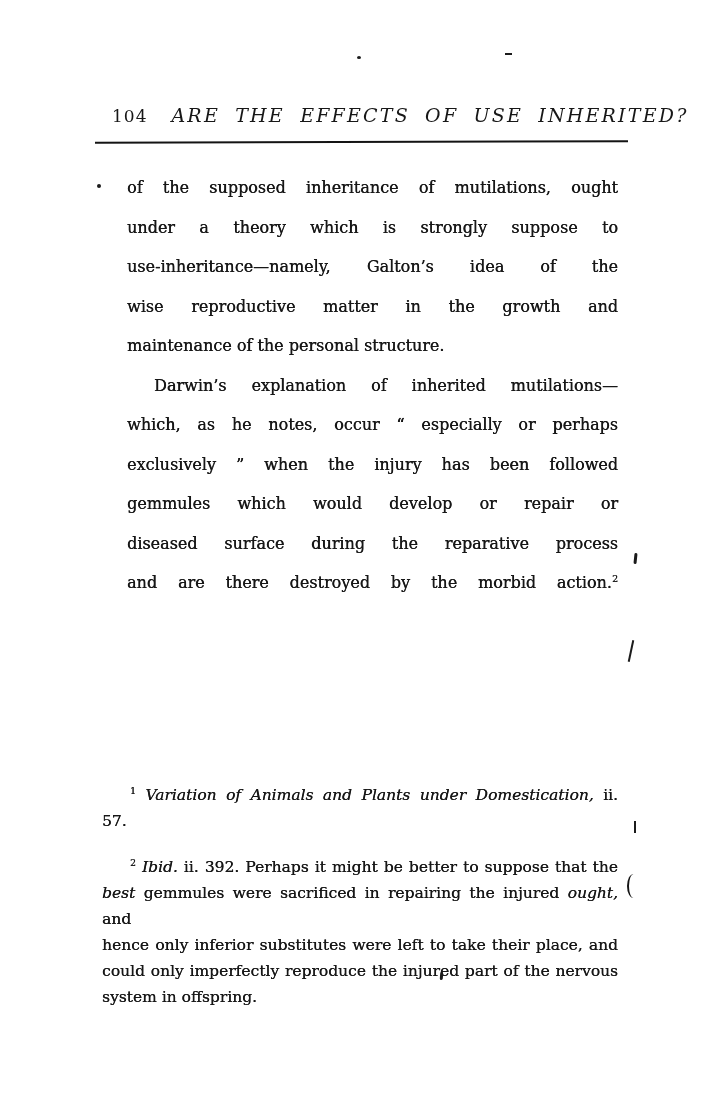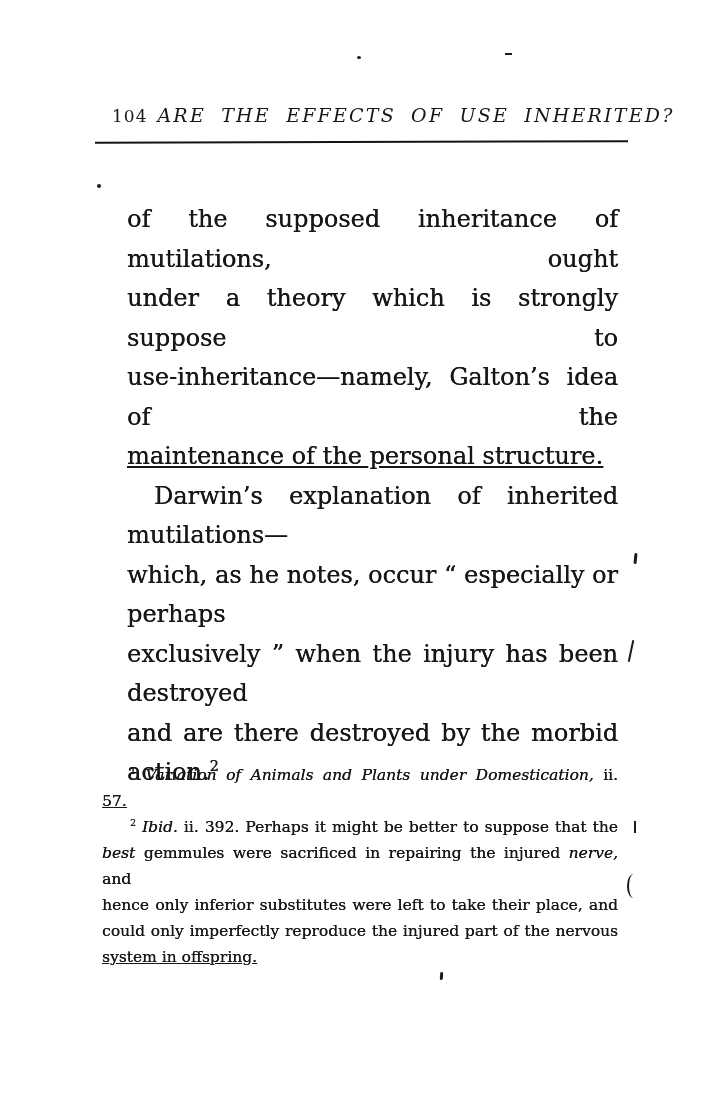--- a/index.html
+++ b/index.html
@@ -16,45 +16,44 @@
   .header {
     position:absolute; top:104px; left:112px; width:518px;
     display:flex; align-items:flex-end;
   }
   .pagenum {
     font-size:17px; letter-spacing:1px; flex:0 0 auto;
   }
   .running-title {
     font-style:italic; font-size:19px;
     letter-spacing:2.2px; word-spacing:7px;
-    margin-left:10px; flex:1 1 auto;
+    margin-left:24px; flex:1 1 auto;
     white-space:nowrap;
   }
   .header-rule {
     position:absolute; top:141px; left:95px; width:533px; height:2px;
     background:#141414; transform:rotate(-0.15deg);
   }
   
   .body-text {
     position:absolute; top:168px; left:127px; width:491px;
-    font-size:24px; line-height:39.5px;
+    font-size:16px; line-height:39.5px;
     text-shadow:0.3px 0 0 currentColor; 
-    margin-top:32px;
   }
   .line { text-align:justify; text-align-last:justify; }
-  .line.last { text-align-last:left;text-decoration:underline; }
+  .line.last { text-align-last:left; }
   .body-text .line.indent { text-indent:27px; }
   sup { font-size:0.6em; vertical-align:super; line-height:0; }
   
   .footnotes {
     position:absolute; top:762px; left:102px; width:516px;
     font-size:15.5px; line-height:26px;
     text-shadow:0.2px 0 0 currentColor;
   }
-  .footnotes .line.indent { text-indent:28px; }
+  .footnotes .line.indent { text-indent:28px;margin-top:20px; }
   
   .artifact { position:absolute; background:#1b1b1b; pointer-events:none; }
   .a-dot-top      { left:357px; top:56px;  width:4px; height:3px; border-radius:50%; }
   .a-dash-top     { left:505px; top:53px;  width:7px; height:2px; }
   .a-dot-left     { left:97px;  top:184px; width:4px; height:4px; border-radius:50%; }
   .a-tick-right1  { left:634px; top:553px; width:3px; height:11px; transform:rotate(6deg); border-radius:2px; }
   .a-slash-right  { left:630px; top:640px; width:2px; height:22px; transform:rotate(12deg); }
   .a-tick-right2  { left:634px; top:821px; width:2px; height:12px; }
   .a-paren-right  {
     left:627px; top:874px; width:9px; height:24px; background:transparent;
@@ -73,38 +72,41 @@
     <span class="running-title">ARE THE EFFECTS OF USE INHERITED?</span>
   </div>
 
   <div class="header-rule"></div>
 
   <div class="body-text">
       <div>
         <div class="line">of the supposed inheritance of mutilations, ought</div>
         <div class="line">under a theory which is strongly suppose to</div>
         <div class="line">use-inheritance—namely, Galton’s idea of the</div>
+        <div class="line">wise reproductive matter in the growth and</div>
         <div class="line last">maintenance of the personal structure.</div>
       </div>
       <div>
         <div class="line indent">Darwin’s explanation of inherited mutilations—</div>
         <div class="line">which, as he notes, occur “ especially or perhaps</div>
-        <div class="line">exclusively ” when the injury has been destroyed</div>
+        <div class="line">exclusively ” when the injury has been followed</div>
+        <div class="line">gemmules which would develop or repair or</div>
+        <div class="line">diseased surface during the reparative process</div>
         <div class="line">and are there destroyed by the morbid action.<sup>2</sup></div>
       </div>
     </div>
 
   <div class="footnotes">
       <div>
         <div class="line indent"><sup>1</sup> <i>Variation of Animals and Plants under Domestication,</i> ii.</div>
         <div class="line last">57.</div>
       </div>
       <div>
         <div class="line indent"><sup>2</sup> <i>Ibid.</i> ii. 392.  Perhaps it might be better to suppose that the</div>
-        <div class="line"><i>best</i> gemmules were sacrificed in repairing the injured <i>nerve,</i> and</div>
+        <div class="line"><i>best</i> gemmules were sacrificed in repairing the injured <i>ought,</i> and</div>
         <div class="line">hence only inferior substitutes were left to take their place, and</div>
         <div class="line">could only imperfectly reproduce the injured part of the nervous</div>
         <div class="line last">system in offspring.</div>
       </div>
     </div>
 
   <div class="artifact a-dot-top"></div>
   <div class="artifact a-dash-top"></div>
   <div class="artifact a-dot-left"></div>
   <div class="artifact a-tick-right1"></div>

